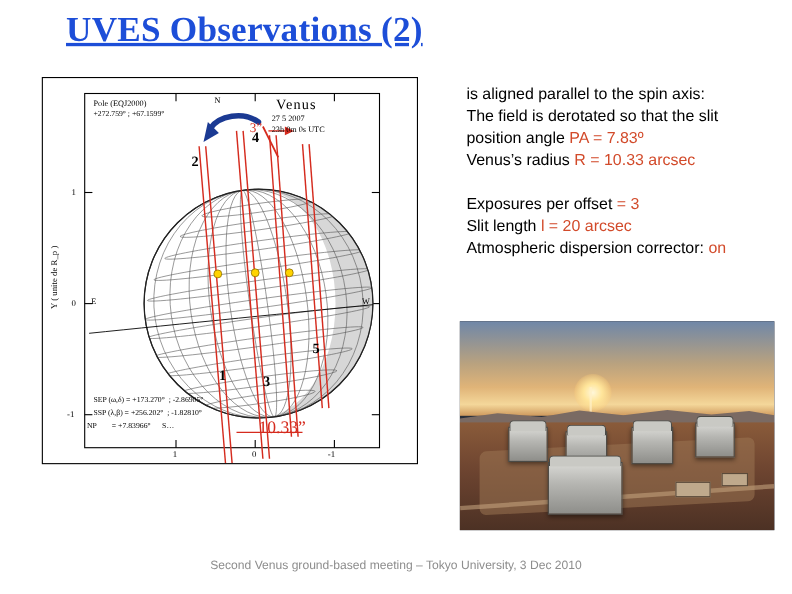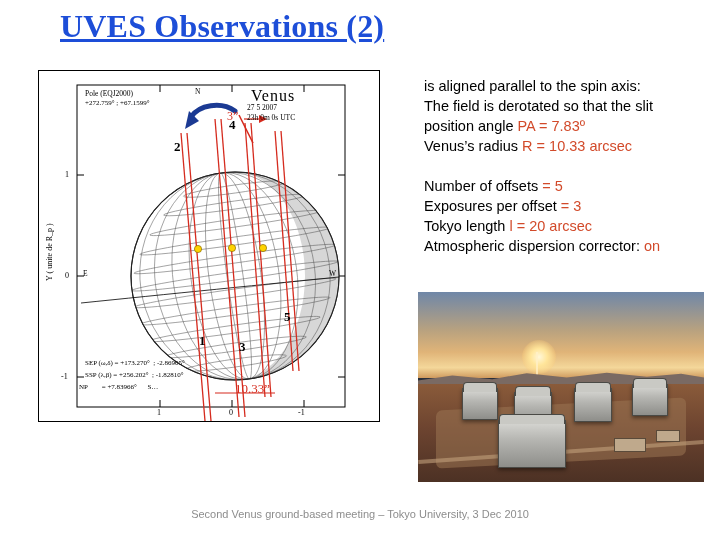--- a/index.html
+++ b/index.html
@@ -55,21 +55,21 @@
   .fig-small {
     font-size: 7.5px;
   }
   .fig-tiny {
     font-size: 7px;
   }
   .fig-axis-label {
     font-size: 8px;
   }
   .fig-venus-title {
-    font-size: 16px;
+    font-size: 13px;
     letter-spacing: 1px;
   }
   .fig-marker {
     position: absolute;
     font-family: "Liberation Serif", serif;
     font-weight: bold;
     font-size: 13px;
     color: #000;
   }
   .fig-redtext {
@@ -332,40 +332,39 @@
       <div class="fig-text fig-axis-label" style="left:190px; top:337px;">0</div>
       <div class="fig-text fig-axis-label" style="left:259px; top:337px;">-1</div>
 
       <div class="ylabel">Y ( unite de R_p )</div>
 
       <div class="fig-text fig-tiny" style="left:46px; top:288px;">SEP (ω,δ) = +173.270°  ; -2.86905°</div>
       <div class="fig-text fig-tiny" style="left:46px; top:300px;">SSP (λ,β) = +256.202°  ; -1.82810°</div>
       <div class="fig-text fig-tiny" style="left:40px; top:312px;">NP        = +7.83966°      S…</div>
 
       <div class="fig-redtext" style="left:188px; top:38px;">3”</div>
-      <div class="fig-redtext" style="left:196px; top:310px; font-size:13px;">10.33”</div>
+      <div class="fig-redtext" style="left:196px; top:310px; font-size:16px;">10.33”</div>
 
       <div class="fig-marker" style="left:135px; top:68px;">2</div>
       <div class="fig-marker" style="left:190px; top:46px;">4</div>
       <div class="fig-marker" style="left:160px; top:262px;">1</div>
       <div class="fig-marker" style="left:200px; top:268px;">3</div>
       <div class="fig-marker" style="left:245px; top:238px;">5</div>
 
     </div>
   </div>
 
   <div class="text-block">
     <div>is aligned parallel to the spin axis:</div>
     <div>The field is derotated so that the slit</div>
     <div><span>position angle </span><span class="val">PA = 7.83º</span></div>
     <div><span>Venus’s radius </span><span class="val">R = 10.33 arcsec</span></div>
     <div class="blank"></div>
-    <div><span>Number of offsets </span><span class="val">= 5</span></div>
     <div><span>Exposures per offset </span><span class="val">= 3</span></div>
-    <div><span>Tokyo length </span><span class="val">l = 20 arcsec</span></div>
+    <div><span>Slit length </span><span class="val">l = 20 arcsec</span></div>
     <div><span>Atmospheric dispersion corrector: </span><span class="val">on</span></div>
   </div>
 
   <div class="photo">
     <div class="sky"></div>
     <div class="sun"></div>
     <div class="sunray"></div>
     <div class="ridge-far"></div>
     <div class="ground"></div>
     <div class="plateau"></div>

